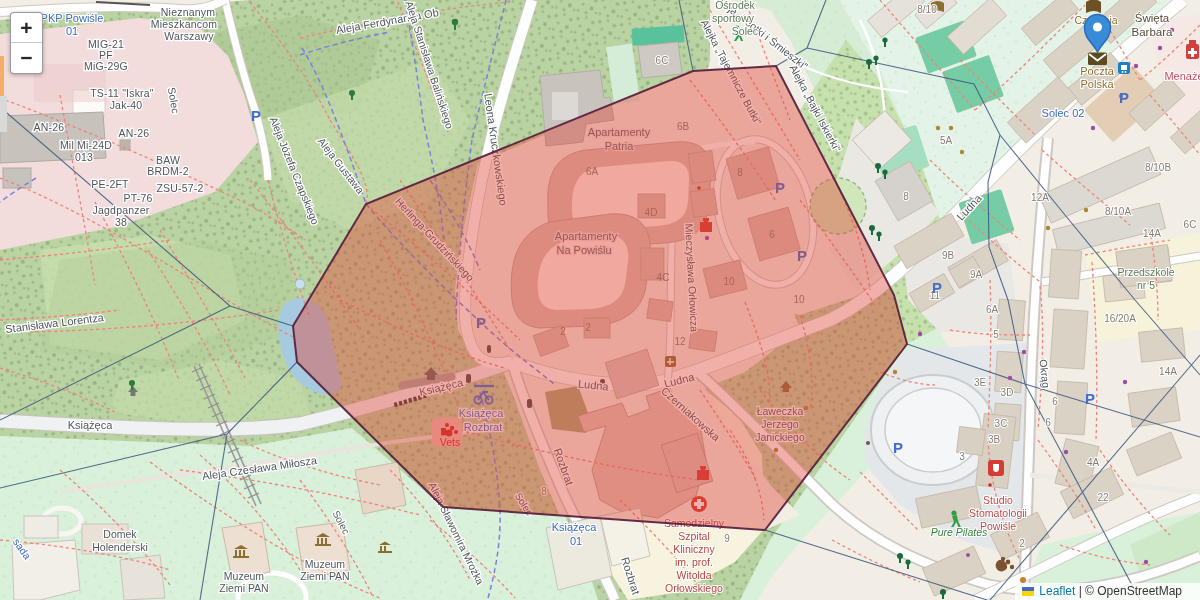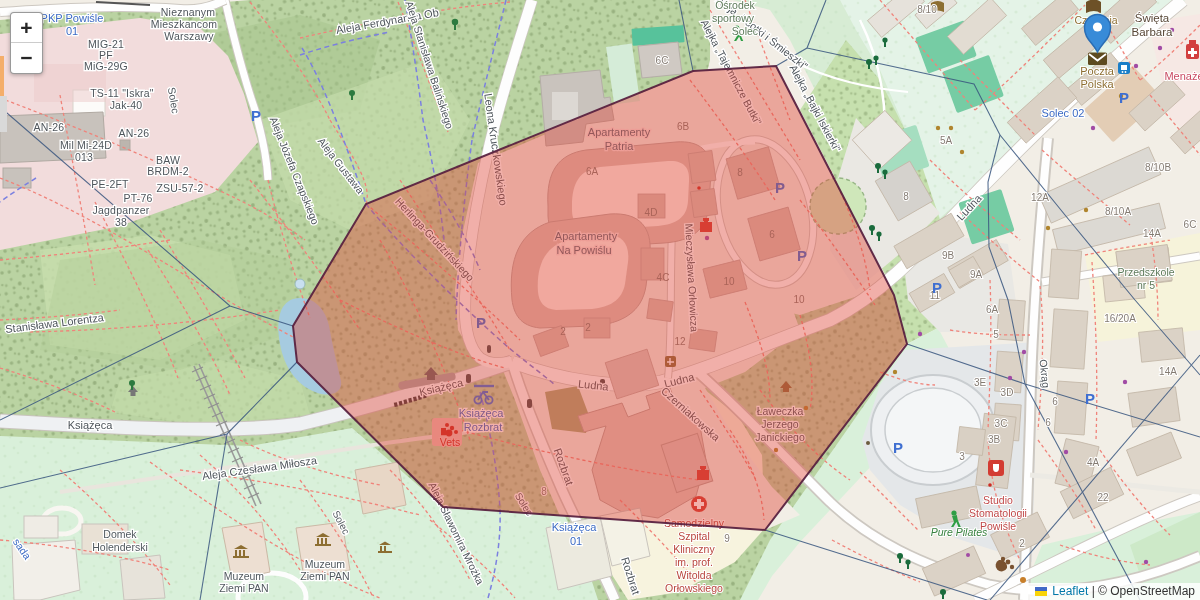--- a/index.html
+++ b/index.html
@@ -1,20 +1,20 @@
 <!DOCTYPE html>
 <html><head><meta charset="utf-8">
 <style>
 html,body{margin:0;padding:0}
 #map{position:relative;width:1200px;height:600px;overflow:hidden;font-family:"Liberation Sans",sans-serif;background:#f2eee6}
 #map svg text{font-family:"Liberation Sans",sans-serif}
 .zc{position:absolute;left:10px;top:12px;width:31px;height:60px;background:#fff;border:1px solid rgba(120,120,120,.75);border-radius:4px;box-shadow:0 1px 4px rgba(0,0,0,.3);z-index:50}
 .zc .b{width:31px;height:29px;text-align:center;font:bold 21px/29px "Liberation Sans",sans-serif;color:#262626}
 .zc .b1{border-bottom:1px solid #ccc}
-.attr{position:absolute;right:0;bottom:0;height:17px;background:rgba(255,255,255,.82);z-index:50;font:12px/17px "Liberation Sans",sans-serif;color:#333;padding:0 5px 0 7px;white-space:nowrap}
+.attr{position:absolute;right:0;bottom:0;height:17px;background:rgba(255,255,255,.82);z-index:50;font:12px/17px "Liberation Sans",sans-serif;color:#333;padding:0 18px 0 7px;white-space:nowrap}
 .attr a{color:#0078a8;text-decoration:none}
 .flag{display:inline-block;width:12px;height:9px;vertical-align:-1px;background:linear-gradient(#4169c7 0 50%,#f8d408 50% 100%);margin-right:2px}
 </style></head><body>
 <div id="map">
 <svg width="1200" height="600" viewBox="0 0 1200 600">
 <defs>
 <pattern id="trees" width="22" height="22" patternUnits="userSpaceOnUse" patternTransform="rotate(8)">
 <circle cx="3" cy="4" r="1.7" fill="#90aa78"></circle>
           <circle cx="11" cy="2" r="1.4" fill="#97b07e"></circle>
 <circle cx="18" cy="6" r="1.8" fill="#90aa78"></circle>

